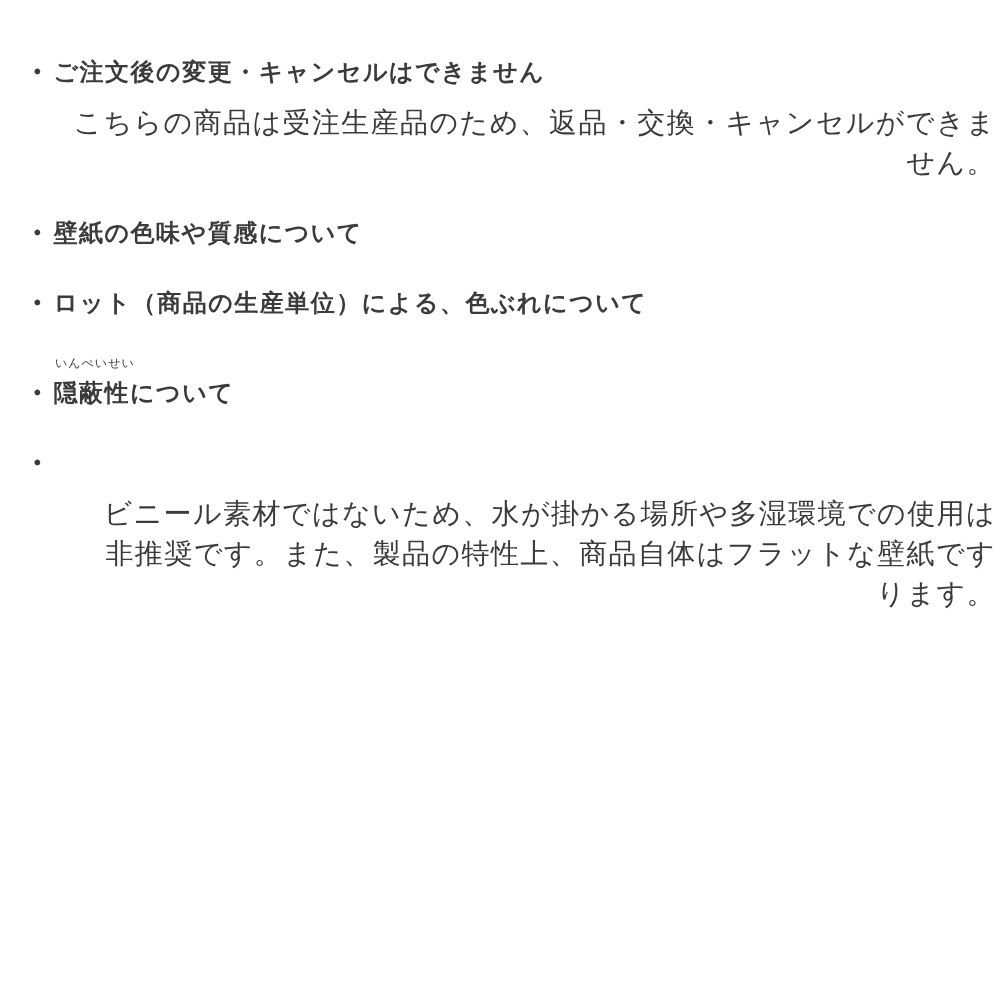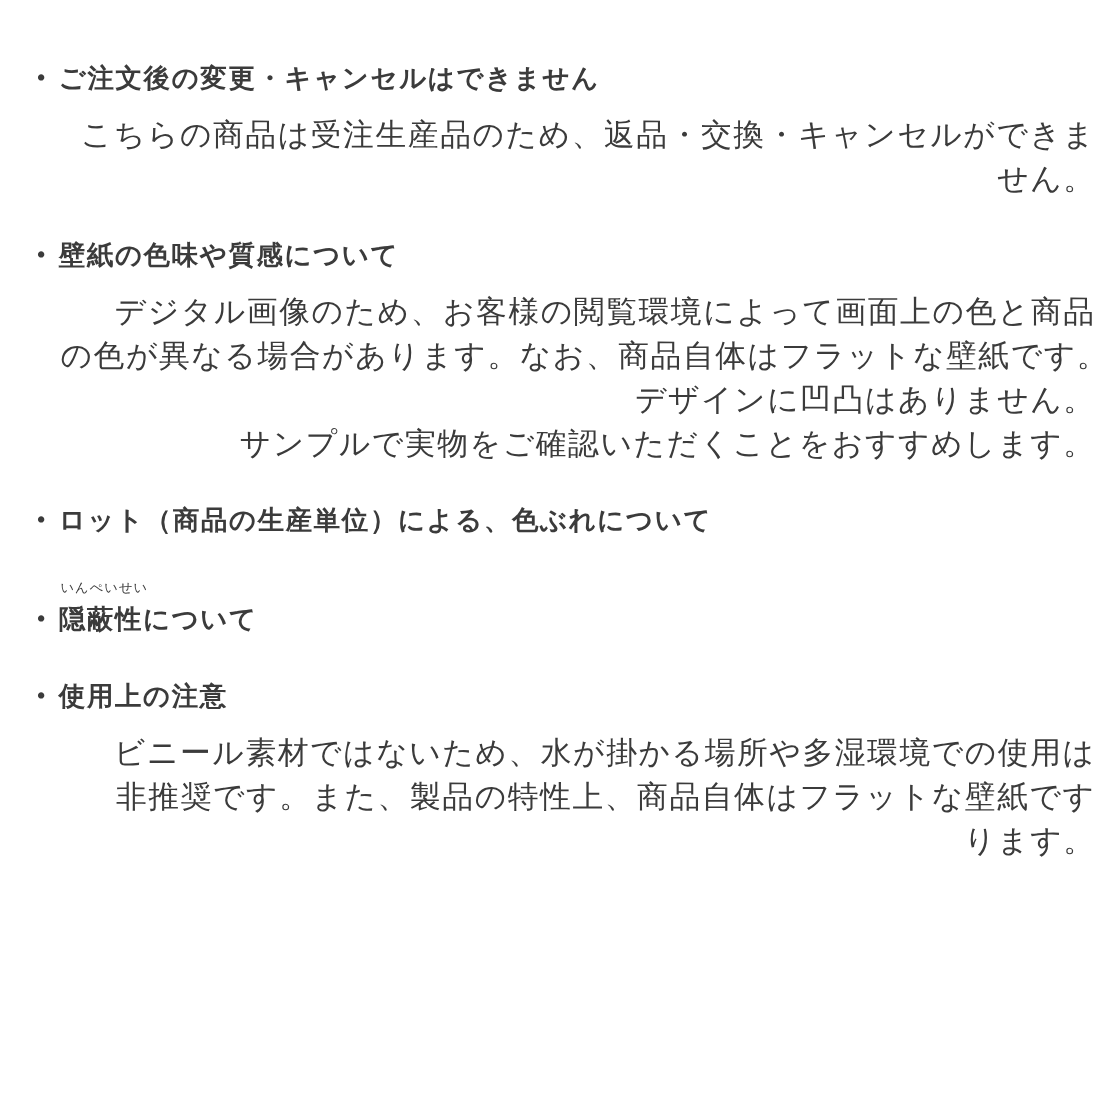--- a/index.html
+++ b/index.html
@@ -70,44 +70,39 @@
     </div>
     <p class="body-text">こちらの商品は受注生産品のため、返品・交換・キャンセルができま
 せん。</p>
   </section>
 
   <section class="notice-section">
     <div class="heading-row">
       <span class="bullet">・</span>
       <h2 class="heading">壁紙の色味や質感について</h2>
     </div>
-    <p class="body-text">デジタル画像のため、お客様の閲覧環境によって画面上の色と商品
-の色が異なる場合があります。なお、商品自体はフラットな壁紙です。
-デザインに凹凸はありません。
-サンプルで実物をご確認いただくことをおすすめします。</p>
   </section>
 
   <section class="notice-section">
     <div class="heading-row">
       <span class="bullet">・</span>
       <h2 class="heading">ロット（商品の生産単位）による、色ぶれについて</h2>
     </div>
   </section>
 
   <section class="notice-section">
     <div class="furigana">いんぺいせい</div>
     <div class="heading-row">
       <span class="bullet">・</span>
       <h2 class="heading">隠蔽性について</h2>
     </div>
   </section>
 
   <section class="notice-section">
     <div class="heading-row">
       <span class="bullet">・</span>
-      <h2 class="heading">使用上の注意</h2>
     </div>
     <p class="body-text">ビニール素材ではないため、水が掛かる場所や多湿環境での使用は
 非推奨です。また、製品の特性上、商品自体はフラットな壁紙です
 ります。</p>
   </section>
 
 </div>
 
 </body></html>

